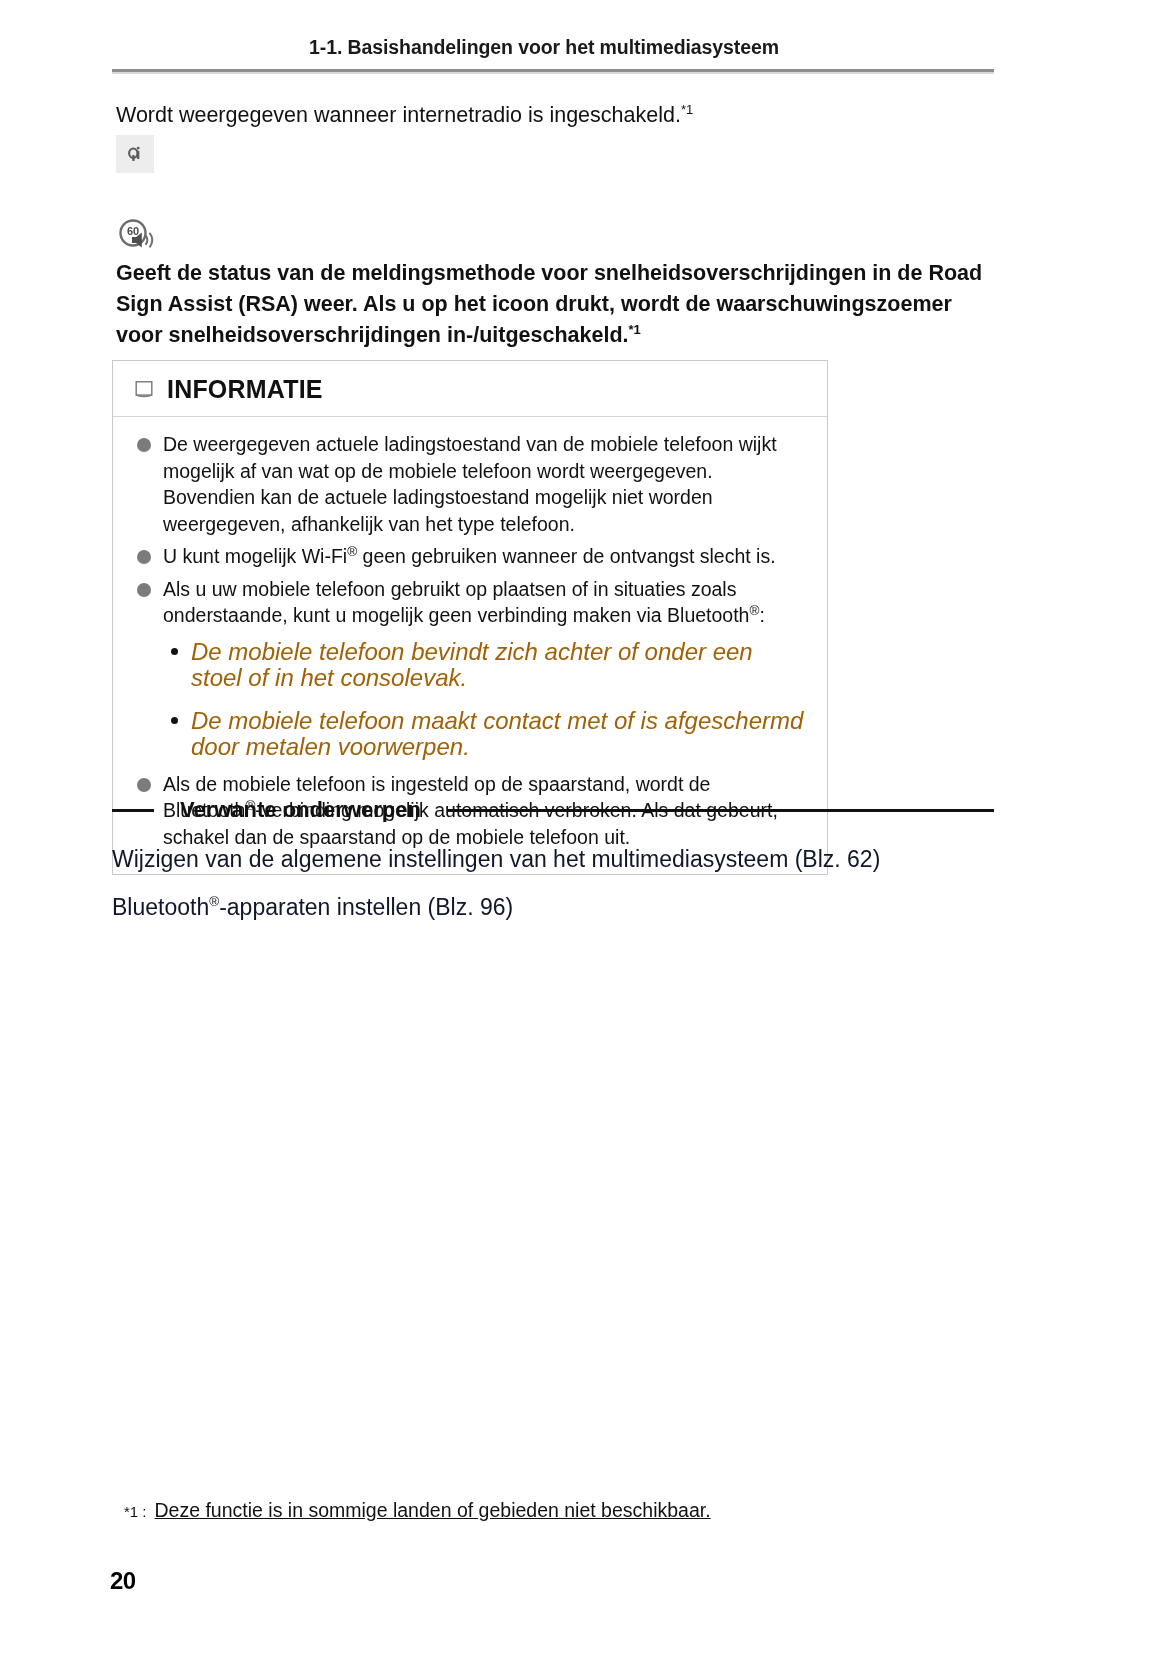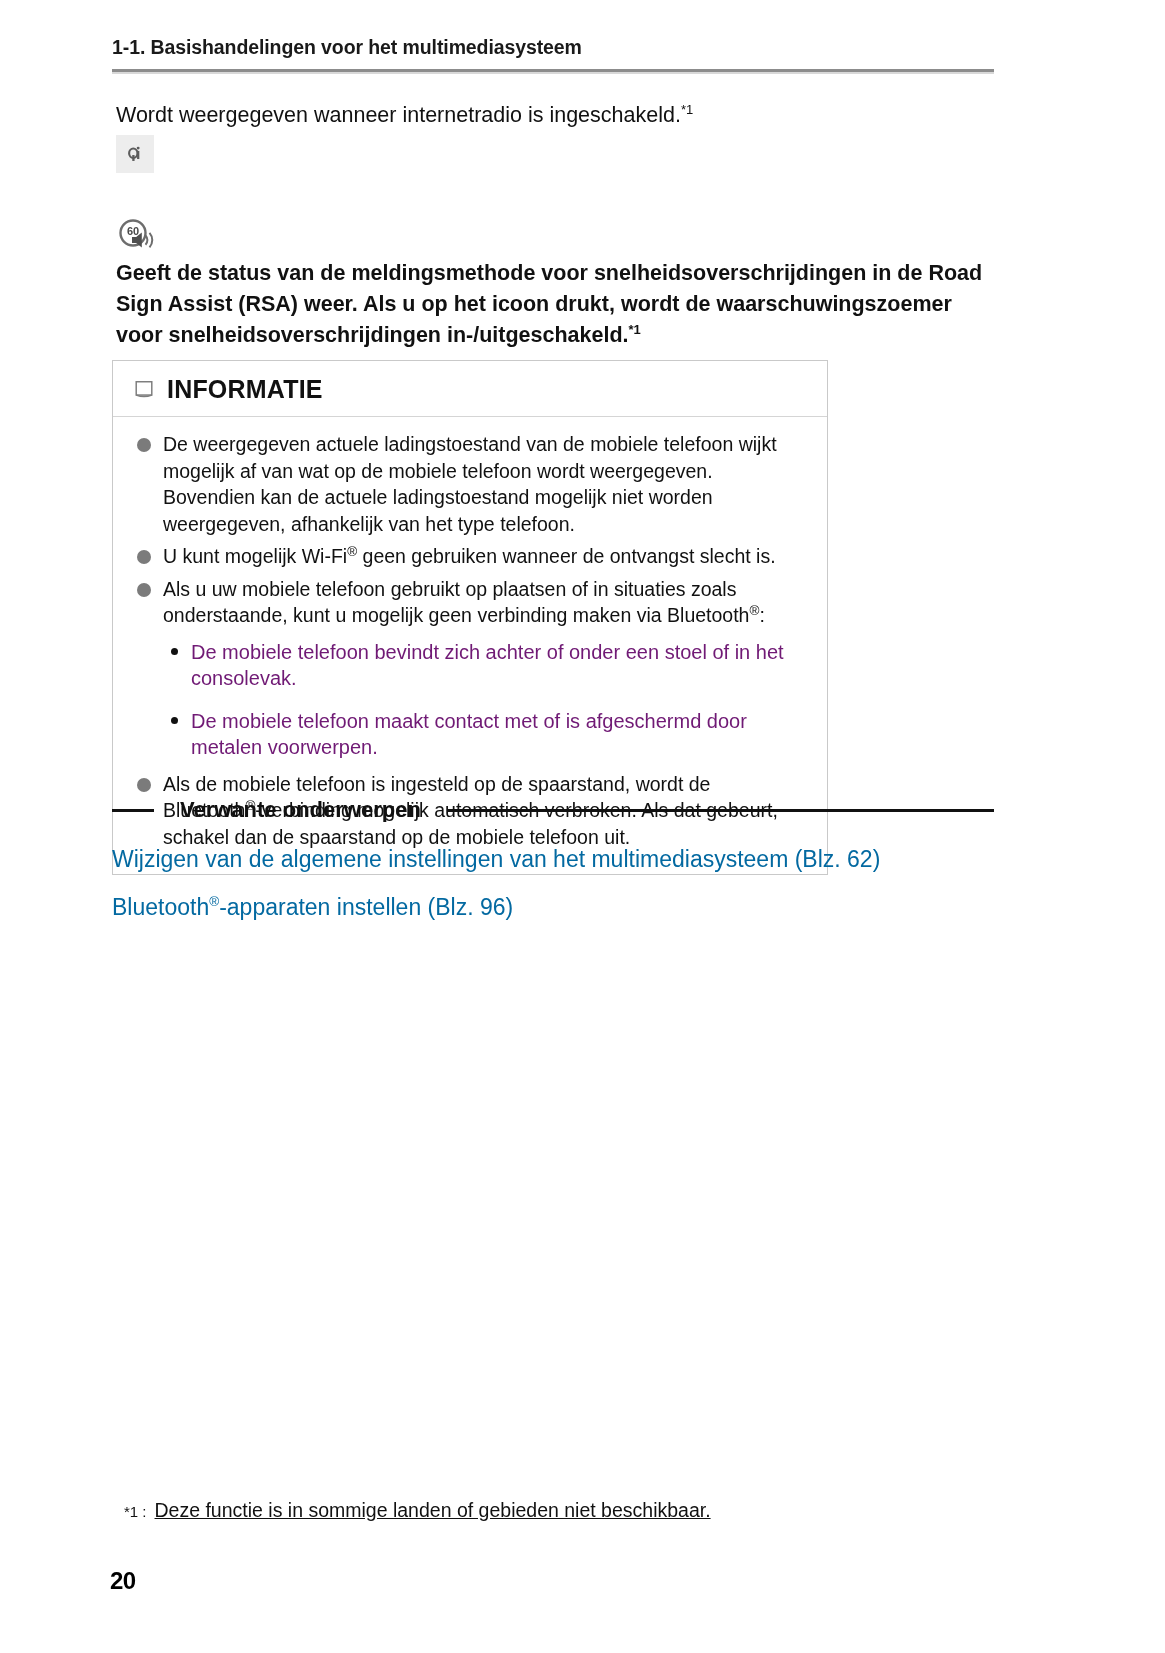--- a/index.html
+++ b/index.html
@@ -16,23 +16,24 @@
     width: 1165px;
     height: 1653px;
     background: #ffffff;
     overflow: hidden;
     box-sizing: border-box;
   }
 
   
   .page-header {
     position: absolute;
-    left: 112px;
+    left: 104px;
     top: 36px;
     width: 880px;
+    text-align: center;
   }
   .page-header .header-title {
     font-size: 19.5px;
     font-weight: bold;
     letter-spacing: -0.1px;
     color: #1a1a1a;
     white-space: nowrap;
   }
   .header-rule {
     position: absolute;
@@ -145,23 +146,24 @@
   }
   ul.lvl2 {
     list-style: none;
     margin: 10px 0 10px 0;
     padding: 0;
   }
   ul.lvl2 > li {
     position: relative;
     padding-left: 28px;
     margin: 0 0 16px 0;
-    font-size: 20px;
+    font-size: 24px;
     line-height: 26.5px;
-    color: #701a75;
+    color: #a16207;
+    font-style: italic;
   }
   ul.lvl2 > li:last-child { margin-bottom: 4px; }
   ul.lvl2 > li > .dot {
     position: absolute;
     left: 8px;
     top: 9px;
     width: 7px;
     height: 7px;
     border-radius: 50%;
     background: #111111;
@@ -194,21 +196,21 @@
   }
   .rule-long {
     flex: 1;
     height: 3px;
     background: #111111;
   }
   .link {
     display: block;
     font-size: 23px;
     line-height: 32px;
-    color: #0369a1;
+    color: #0f172a;
     margin-top: 18px;
     text-decoration: none;
   }
   .link.second { margin-top: 16px; }
 
   
   .footnote {
     position: absolute;
     left: 124px;
     top: 1497px;

